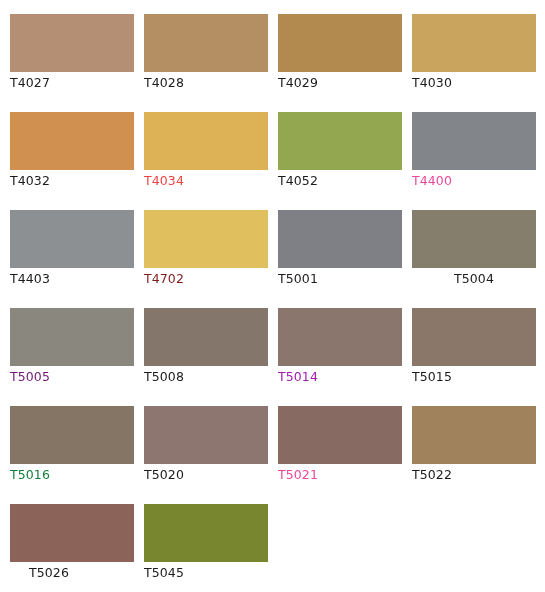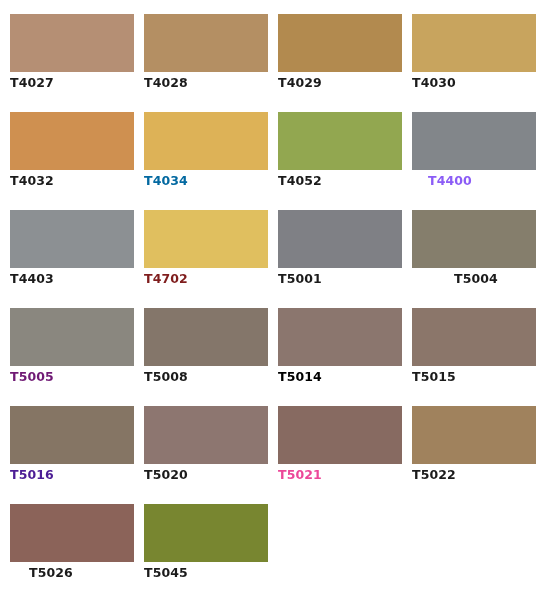--- a/index.html
+++ b/index.html
@@ -19,21 +19,20 @@
     height: 592px;
     box-sizing: border-box;
     padding: 14px 10px 0 10px;
     display: grid;
     grid-template-columns: repeat(4, 124px);
     grid-template-rows: repeat(6, 98px);
     column-gap: 10px;
     row-gap: 0px;
     align-content: start;
     justify-content: start;
-    font-weight: bold;
   }
   .swatch-cell {
     width: 124px;
     height: 98px;
     display: flex;
     flex-direction: column;
     align-items: flex-start;
   }
   .swatch-chip {
     width: 124px;
@@ -70,29 +69,29 @@
     <div class="swatch-cell">
       <div class="swatch-chip" style="background: rgb(200, 164, 94);"></div>
       <div class="swatch-label" style="color: rgb(27, 27, 27);">T4030</div>
     </div>
     <div class="swatch-cell">
       <div class="swatch-chip" style="background: rgb(207, 144, 80);"></div>
       <div class="swatch-label" style="color: rgb(27, 27, 27);">T4032</div>
     </div>
     <div class="swatch-cell">
       <div class="swatch-chip" style="background: rgb(221, 178, 87);"></div>
-      <div class="swatch-label" style="color: #0369a1;">T4034</div>
+      <div class="swatch-label" style="color: #ef4444;">T4034</div>
     </div>
     <div class="swatch-cell">
       <div class="swatch-chip" style="background: rgb(146, 167, 80);"></div>
       <div class="swatch-label" style="color: rgb(27, 27, 27);">T4052</div>
     </div>
     <div class="swatch-cell">
       <div class="swatch-chip" style="background: rgb(130, 134, 138);"></div>
-      <div class="swatch-label" style="color: #8b5cf6; margin-left: 16px;">T4400</div>
+      <div class="swatch-label" style="color: #ec4899;">T4400</div>
     </div>
     <div class="swatch-cell">
       <div class="swatch-chip" style="background: rgb(140, 144, 147);"></div>
       <div class="swatch-label" style="color: rgb(27, 27, 27);">T4403</div>
     </div>
     <div class="swatch-cell">
       <div class="swatch-chip" style="background: rgb(224, 191, 95);"></div>
       <div class="swatch-label" style="color: #7f1d1d;">T4702</div>
     </div>
     <div class="swatch-cell">
@@ -106,29 +105,29 @@
     <div class="swatch-cell">
       <div class="swatch-chip" style="background: rgb(138, 135, 127);"></div>
       <div class="swatch-label" style="color: #701a75;">T5005</div>
     </div>
     <div class="swatch-cell">
       <div class="swatch-chip" style="background: rgb(132, 118, 106);"></div>
       <div class="swatch-label" style="color: rgb(27, 27, 27);">T5008</div>
     </div>
     <div class="swatch-cell">
       <div class="swatch-chip" style="background: rgb(139, 118, 110);"></div>
-      <div class="swatch-label" style="color: #000000;">T5014</div>
+      <div class="swatch-label" style="color: #a21caf;">T5014</div>
     </div>
     <div class="swatch-cell">
       <div class="swatch-chip" style="background: rgb(139, 118, 106);"></div>
       <div class="swatch-label" style="color: rgb(27, 27, 27);">T5015</div>
     </div>
     <div class="swatch-cell">
       <div class="swatch-chip" style="background: rgb(133, 117, 100);"></div>
-      <div class="swatch-label" style="color: #4c1d95;">T5016</div>
+      <div class="swatch-label" style="color: #15803d;">T5016</div>
     </div>
     <div class="swatch-cell">
       <div class="swatch-chip" style="background: rgb(141, 118, 112);"></div>
       <div class="swatch-label" style="color: rgb(27, 27, 27);">T5020</div>
     </div>
     <div class="swatch-cell">
       <div class="swatch-chip" style="background: rgb(135, 106, 97);"></div>
       <div class="swatch-label" style="color: #ec4899;">T5021</div>
     </div>
     <div class="swatch-cell">

